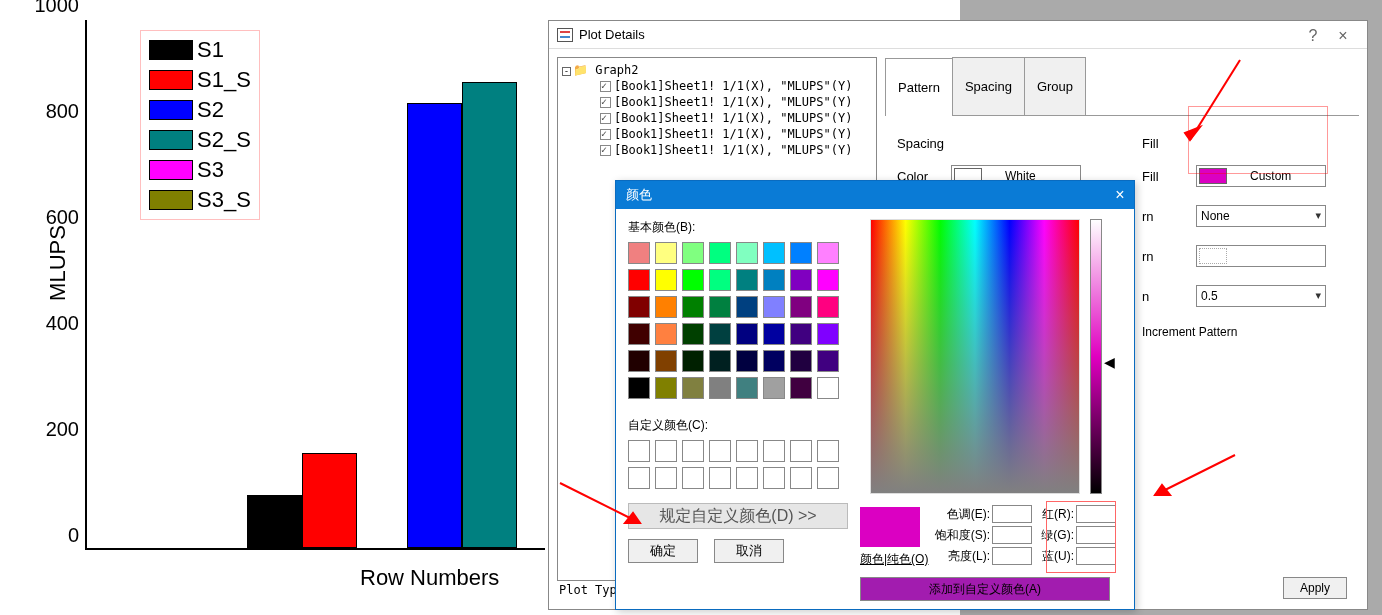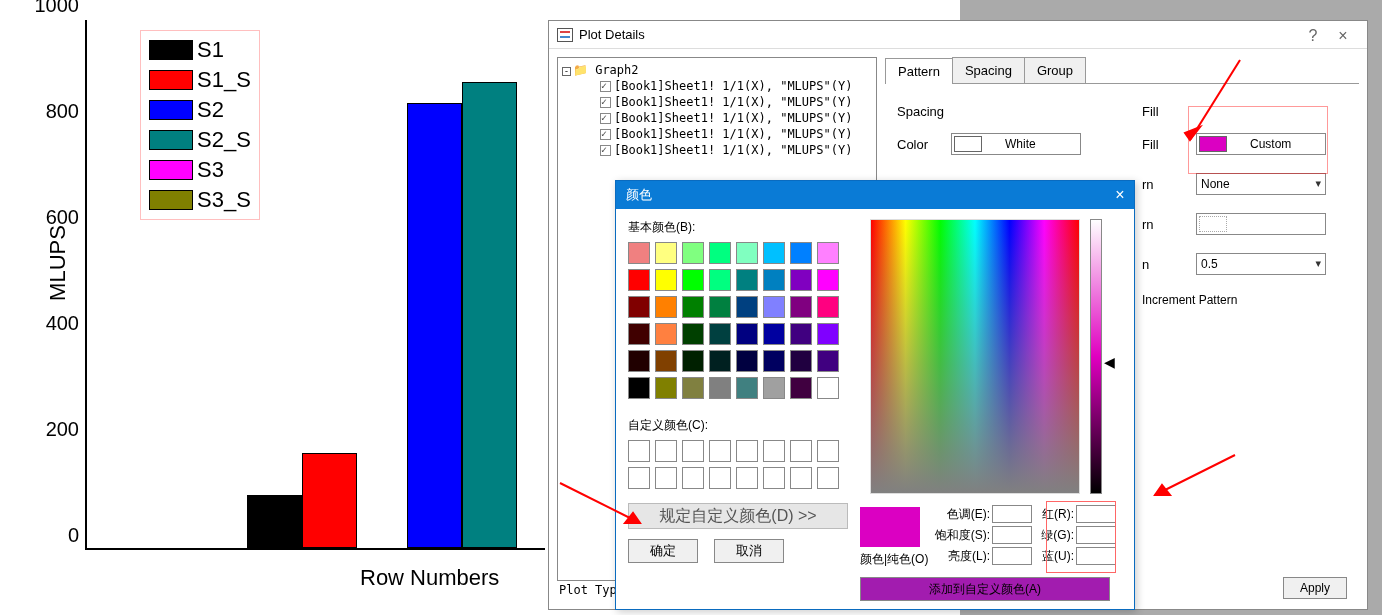--- a/index.html
+++ b/index.html
@@ -30,21 +30,21 @@
     .pd-help { right: 40px; }
     .pd-close { right: 10px; }
     .pd-body { display: flex; height: 540px; }
     .pd-tree { width: 320px; border: 1px solid #888; margin: 8px; padding: 4px; font-family: "SimSun", monospace; font-size: 12px; overflow: hidden; }
     .pd-tree .node { padding: 1px 0; white-space: nowrap; }
     .pd-tree .node .sq { display:inline-block; border:1px solid #666; width:9px; height:9px; text-align:center; line-height:7px; font-size:9px; margin-right:2px; }
     .pd-tree .check { display:inline-block; border:1px solid #888; width:11px; height:11px; position:relative; vertical-align:middle; margin-right:3px; margin-left:2px; }
     .pd-tree .check::after { content:"✓"; position:absolute; left:0; top:-2px; font-size:10px; color:#555; }
     .pd-right { flex: 1; margin: 8px 8px 8px 0; }
     .tabs { border-bottom: 1px solid #999; display:flex; }
-    .tab { padding: 5px 12px; border:1px solid #999; border-bottom:none; margin-right:-1px; background:#f0f0f0; font-size:13px; }
+    .tab { padding: 21px 12px; border:1px solid #999; border-bottom:none; margin-right:-1px; background:#f0f0f0; font-size:13px; }
     .tab.active { background:#fff; position:relative; top:1px; }
     .pd-panel { padding: 20px 12px; }
     .grp-row { display:flex; gap: 40px; }
     .grp { flex: 1; }
     .grp-title { font-size:13px; margin-bottom: 14px; }
     .grp-line { display:flex; align-items:center; gap: 6px; margin-bottom: 18px; }
     .grp-label { width: 48px; font-size:13px; }
     .swatch-btn { display:flex; align-items:center; border: 1px solid #888; width: 130px; height: 22px; padding: 2px; gap: 23px; }
     .swatch { width: 28px; height: 16px; border: 1px solid #666; }
     .dropdown { border: 1px solid #888; height: 22px; width: 130px; padding: 2px 20px 2px 4px; position: relative; font-size:12px; display:flex; align-items:center; }
@@ -67,21 +67,21 @@
     .btn-row { display:flex; gap: 16px; }
     .sm-btn { width: 70px; height: 24px; border:1px solid #888; background:#f0f0f0; font-size: 13px; display:flex; align-items:center; justify-content:center; }
     .cd-right { padding: 10px; flex:1; position: relative; }
     .gradient { width: 210px; height: 275px; position: relative; border: 1px solid #ddd; background:
       linear-gradient(to bottom, rgba(255,255,255,0) 0%, rgba(128,128,128,1) 100%),
       linear-gradient(to right, #f00 0%, #ff0 16.6%, #0f0 33.3%, #0ff 50%, #00f 66.6%, #f0f 83.3%, #f00 100%);
     }
     .lum-bar { position: absolute; left: 230px; top: 10px; width: 12px; height: 275px; border:1px solid #888; background: linear-gradient(to bottom, #fff 0%, #e000c0 50%, #000 100%); }
     .lum-arrow { position:absolute; left: 244px; top: 145px; font-size: 14px; }
     .preview-swatch { position:absolute; left: 0; top: 298px; width: 60px; height: 40px; background:#db00c2; }
-    .preview-label { position:absolute; left: 0; top: 342px; font-size:12px; }
+    .preview-label { position:absolute; left: 0; top: 342px; font-size:12px;text-decoration:underline; }
     .fields { position: absolute; left: 70px; top: 296px; font-size:12px; }
     .fields .frow { display:flex; align-items:center; margin-bottom: 3px; }
     .fields .fl { width: 62px; text-align: right; padding-right: 2px; }
     .fields .fi { width: 30px; height: 18px; border: 1px solid #888; padding: 0 19px; }
     .fields .fl2 { width: 44px; text-align: right; padding-right: 2px; }
     .rgb-highlight { position:absolute; left: 186px; top: 292px; width: 70px; height: 72px; border: 1px solid #f66; }
     .add-btn { position:absolute; left: 0; top: 368px; width: 250px; height: 24px; border:1px solid #888; background:#a21caf; display:flex; align-items:center; justify-content:center; font-size:12px; }
     
     
     .arrow { position: absolute; z-index:10; }

